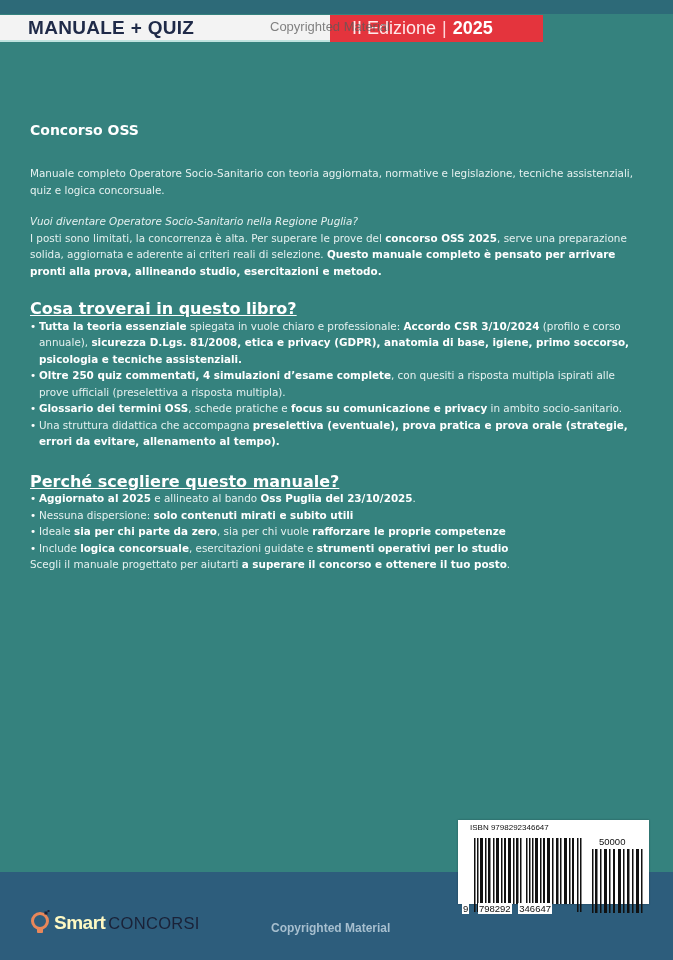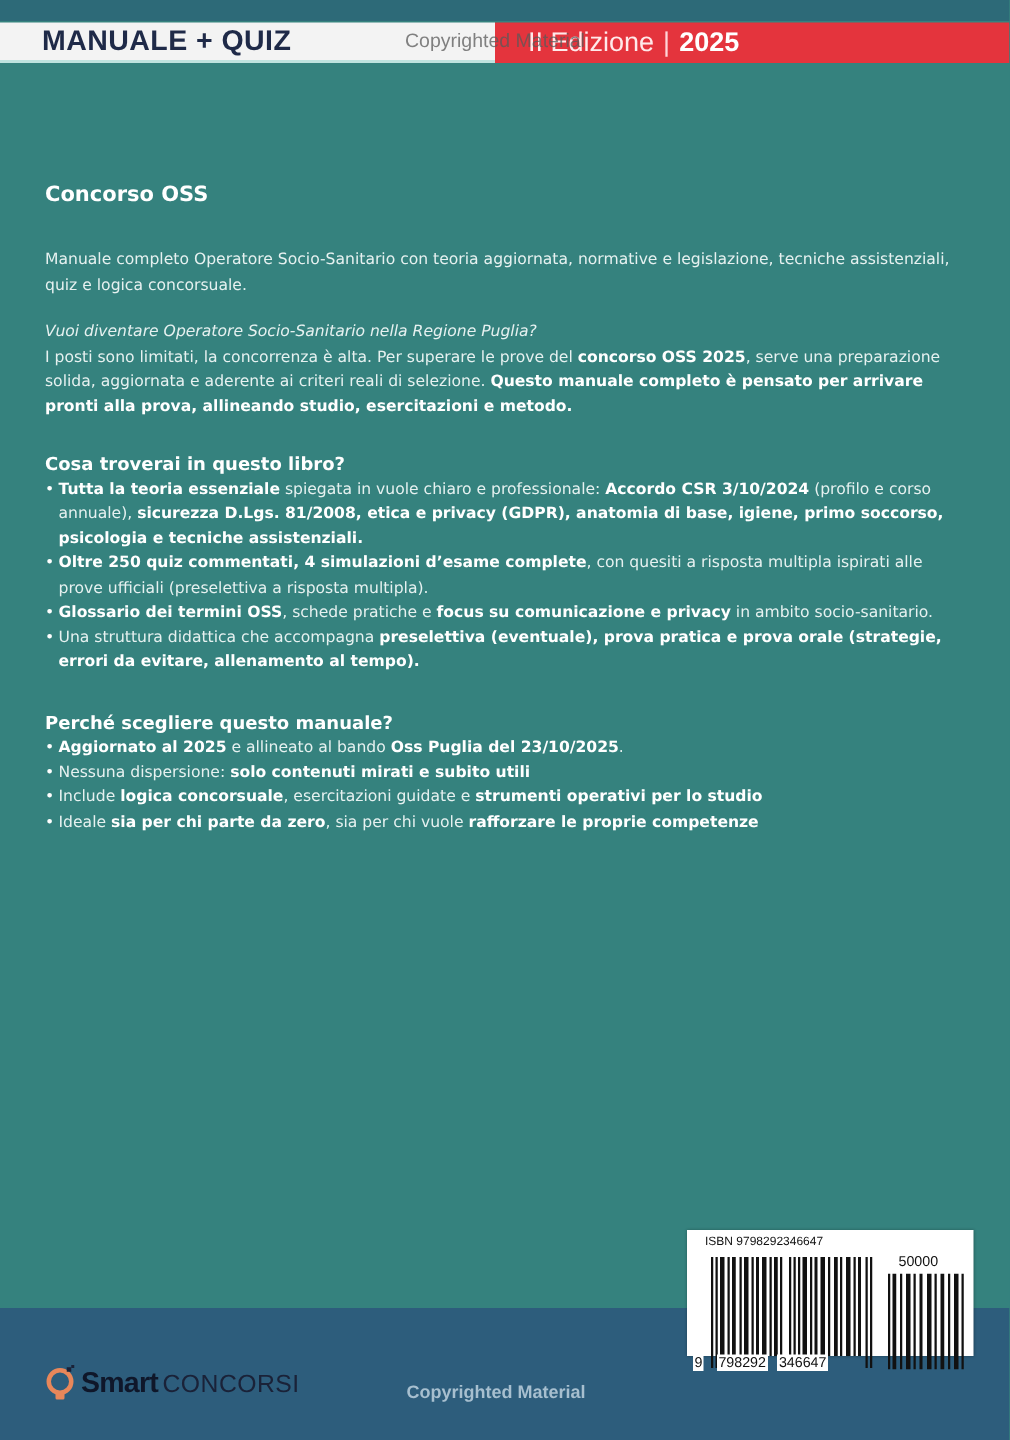--- a/index.html
+++ b/index.html
@@ -3,21 +3,21 @@
 <meta charset="utf-8">
 <style>
   html, body { margin: 0; padding: 0; }
   body {
     width: 673px; height: 960px; overflow: hidden; position: relative;
     background: #35827e;
     font-family: "DejaVu Sans", sans-serif;
     color: #eaf3f2;
   }
   .topstrip { position: absolute; left: 0; top: 0; width: 673px; height: 14px; background: #2d6a78; }
-  .banner { position: absolute; left: 0; top: 15px; height: 27px; width: 673px; display: flex; }
+  .banner { position: absolute; left: 0; top: 15px; height: 27px; width: 543px; display: flex; }
   .banner-left {
     width: 330px; background: #f3f3f3; display: flex; align-items: center; padding-left: 28px; box-sizing: border-box;
     border-bottom: 2px solid #bfe3df;
   }
   .banner-title { font-family: "Liberation Sans", sans-serif; font-weight: 700; font-size: 19px; color: #1f2a48; letter-spacing: 0.3px; }
   .banner-right {
     flex: 1; background: #e4343d; display: flex; align-items: center; padding-left: 22px; position: relative;
   }
   .edition { font-family: "Liberation Sans", sans-serif; font-size: 18px; color: #ffe9ea; }
   .sep { font-family: "Liberation Sans", sans-serif; font-size: 18px; color: #ffd5d8; margin: 0 6px; }
@@ -25,29 +25,29 @@
   .watermark-top {
     position: absolute; left: 270px; top: 19px; font-family: "Liberation Sans", sans-serif;
     font-size: 13px; color: rgba(90,90,90,0.75); white-space: nowrap;
   }
 
   .content { position: absolute; left: 30px; top: 122px; width: 615px; }
   .h1 { font-weight: 700; font-size: 14px; line-height: 17px; color: #ffffff; margin: 0; }
   p, .block { font-size: 10.4px; line-height: 16.5px; margin: 0; color: #e6f1f0; }
   p b, li b { color: #ffffff; font-weight: 700; }
   .italic { font-style: italic; }
-  .sec-title { font-weight: 700; font-size: 12px; color: #ffffff; line-height: 16.5px; }
+  .sec-title { font-weight: 700; font-size: 16px; color: #ffffff; line-height: 16.5px; text-decoration: underline; }
   ul { list-style: none; margin: 0; padding: 0; }
   li { font-size: 10.4px; line-height: 16.5px; padding-left: 9px; position: relative; color: #e6f1f0; }
   li::before { content: "•"; position: absolute; left: 0; top: 0; color: #ffffff; }
 
   .lower { position: absolute; left: 0; top: 872px; width: 673px; height: 88px; background: #2d5d7c; }
   .logo { position: absolute; left: 30px; top: 910px; display: flex; align-items: center; }
   .logo-icon { width: 22px; height: 26px; margin-right: 2px; }
-  .logo-smart { font-family: "Liberation Sans", sans-serif; font-weight: 700; font-size: 19px; color: #0f172a; letter-spacing: -0.5px; }
+  .logo-smart { font-family: "Liberation Sans", sans-serif; font-weight: 700; font-size: 19px; color: #fef9c3; letter-spacing: -0.5px; }
   .logo-concorsi { font-family: "Liberation Sans", sans-serif; font-size: 16.5px; color: #1a2238; margin-left: 3px; letter-spacing: 0.3px; }
   .watermark-bottom { position: absolute; left: 271px; top: 921px; font-family: "Liberation Sans", sans-serif; font-weight: 700; font-size: 12px; color: #a7bfcf; }
 
   .barcode-box { position: absolute; left: 458px; top: 820px; width: 191px; height: 84px; background: #ffffff; box-shadow: 0 0 2px rgba(0,0,0,0.3); }
   .isbn-label { position: absolute; left: 12px; top: 3px; font-family: "Liberation Sans", sans-serif; font-size: 8px; color: #111; }
   .price-code { position: absolute; left: 141px; top: 16px; font-family: "Liberation Sans", sans-serif; font-size: 9.5px; color: #111; }
   .bars-main { position: absolute; left: 16px; top: 18px; height: 74px; width: 108px; }
   .bars-addon { position: absolute; left: 134px; top: 29px; height: 64px; width: 51px; }
   .isbn-digits { position: absolute; left: 4px; top: 83px; font-family: "Liberation Sans", sans-serif; font-size: 9.5px; color: #111; background: transparent; }
   .isbn-digits span { background: #fff; padding: 0 1px; }
@@ -84,24 +84,25 @@
     <li><b>Tutta la teoria essenziale</b><span> spiegata in vuole chiaro e professionale: </span><b>Accordo CSR 3/10/2024</b><span> (profilo e corso annuale), </span><b>sicurezza D.Lgs. 81/2008, etica e privacy (GDPR), anatomia di base, igiene, primo soccorso, psicologia e tecniche assistenziali.</b></li>
     <li><b>Oltre 250 quiz commentati, 4 simulazioni d’esame complete</b><span>, con quesiti a risposta multipla ispirati alle prove ufficiali (preselettiva a risposta multipla).</span></li>
     <li><b>Glossario dei termini OSS</b><span>, schede pratiche e </span><b>focus su comunicazione e privacy</b><span> in ambito socio-sanitario.</span></li>
     <li><span>Una struttura didattica che accompagna </span><b>preselettiva (eventuale), prova pratica e prova orale (strategie, errori da evitare, allenamento al tempo).</b></li>
   </ul>
 
   <div class="sec-title" style="margin-top:24px">Perché scegliere questo manuale?</div>
   <ul>
     <li><b>Aggiornato al 2025</b><span> e allineato al bando </span><b>Oss Puglia del 23/10/2025</b><span>.</span></li>
     <li><span>Nessuna dispersione: </span><b>solo contenuti mirati e subito utili</b></li>
+    <li><span>Ideale </span><b>sia per chi parte da zero</b><span>, sia per chi vuole </span><b>rafforzare le proprie competenze</b></li>
     <li><span>Include </span><b>logica concorsuale</b><span>, esercitazioni guidate e </span><b>strumenti operativi per lo studio</b></li>
-    <li><span>Ideale </span><b>sia per chi parte da zero</b><span>, sia per chi vuole </span><b>rafforzare le proprie competenze</b></li>
   </ul>
 
+  <p><span>Scegli il manuale progettato per aiutarti </span><b>a superare il concorso e ottenere il tuo posto</b><span>.</span></p>
 </div>
 
 <div class="lower"></div>
 
 <div class="barcode-box">
   <div class="isbn-label">ISBN 9798292346647</div>
   <div class="price-code">50000</div>
   <svg class="bars-main" viewBox="0 0 108 74" preserveAspectRatio="none">
     <g fill="#111">
       <rect x="0" y="0" width="1.5" height="74"></rect>

